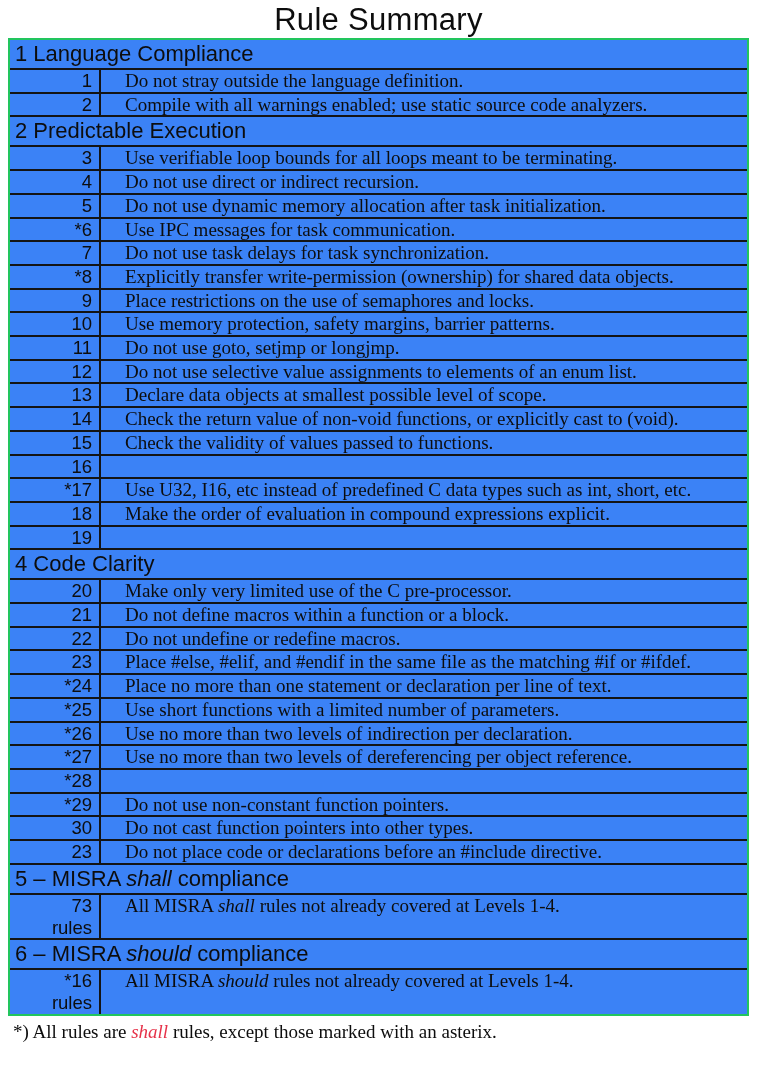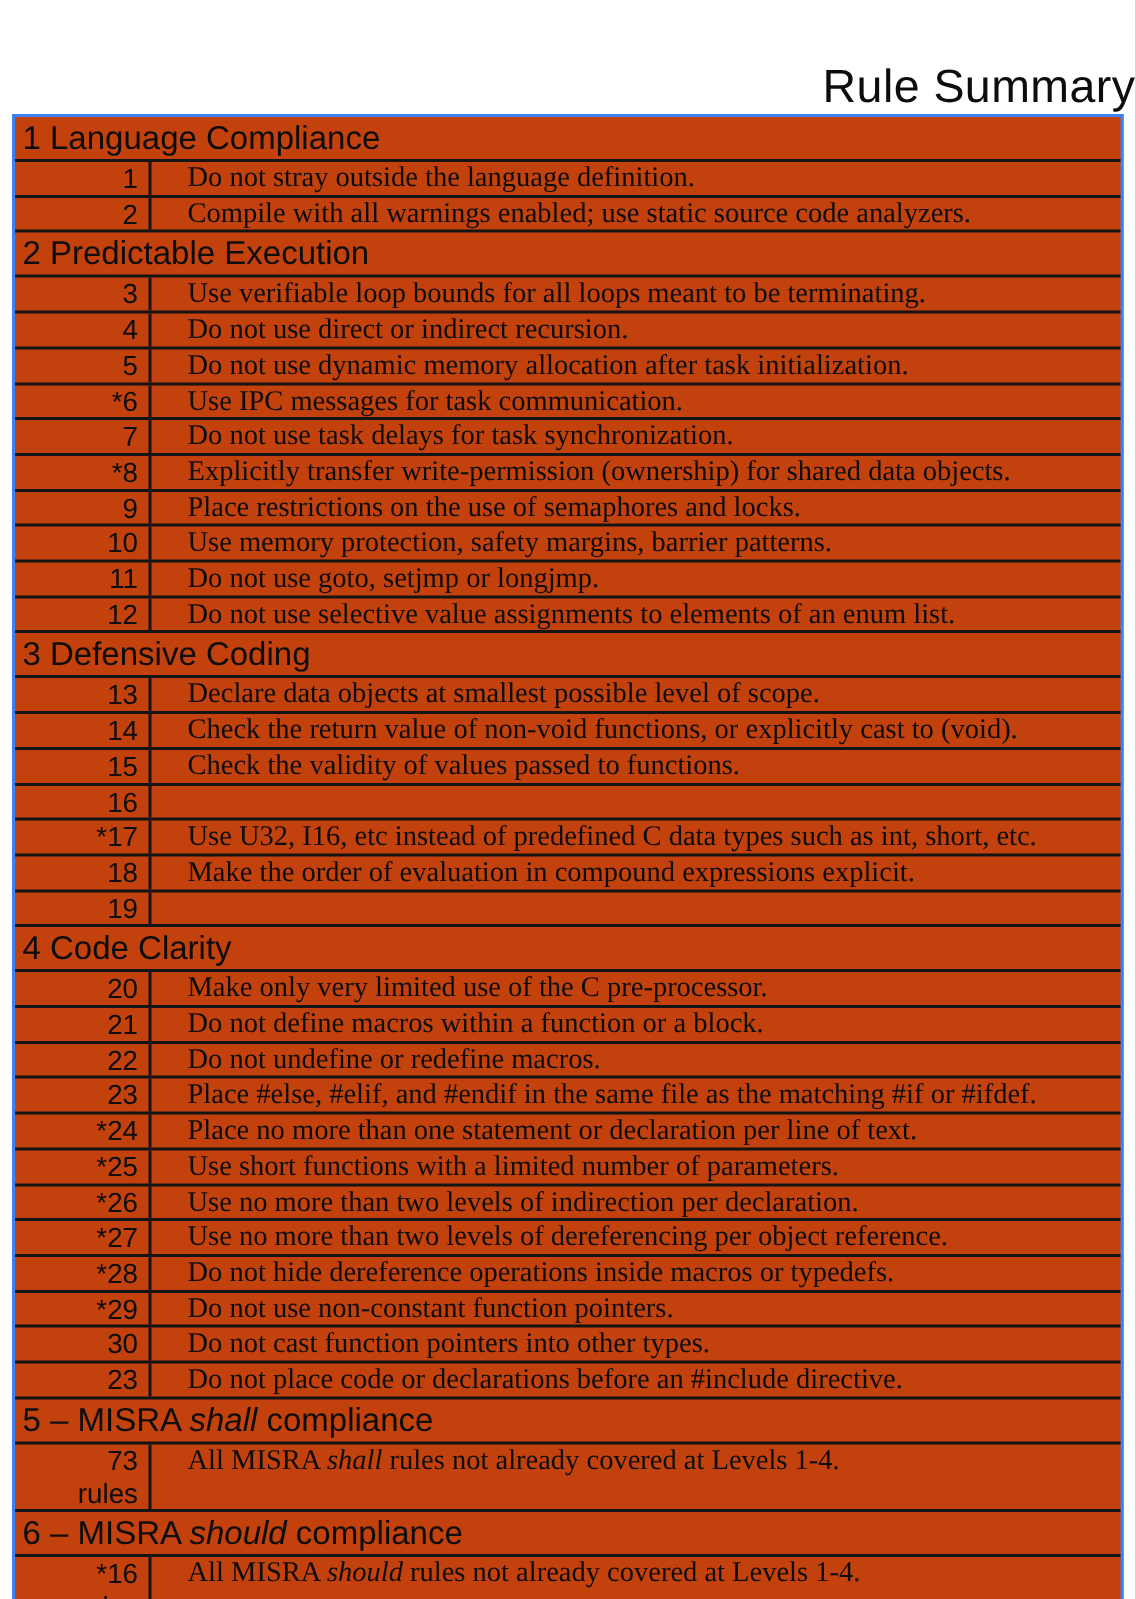--- a/index.html
+++ b/index.html
@@ -9,34 +9,33 @@
   }
   body {
     width: 757px;
     height: 1066px;
     overflow: hidden;
     color: #0d0d0d;
     font-family: "Liberation Sans", sans-serif;
     -webkit-font-smoothing: antialiased;
   }
   .title {
-    text-align: right;
+    text-align: center;
     font-size: 31px;
     line-height: 34px;
     padding-top: 3px;
     height: 35px;
     letter-spacing: 0.3px;
-    margin-top: 38px;
   }
   .rtable {
     margin-left: 8px;
     width: 741px;
-    border: 2px solid #3b82f6;
+    border: 2px solid #22c55e;
     box-sizing: border-box;
-    background: #c2410c;
+    background: #3b82f6;
   }
   .sec-row {
     font-size: 22px;
     line-height: 26px;
     padding: 1px 4px 1px 5px;
     border-top: 2px solid #141414;
   }
   .sec-row:first-child {
     border-top: none;
   }
@@ -120,21 +119,20 @@
       <div class="desc">Use memory protection, safety margins, barrier patterns.</div>
     </div>
     <div class="rule-row">
       <div class="num">11</div>
       <div class="desc">Do not use goto, setjmp or longjmp.</div>
     </div>
     <div class="rule-row">
       <div class="num">12</div>
       <div class="desc">Do not use selective value assignments to elements of an enum list.</div>
     </div>
-    <div class="sec-row">3 Defensive Coding</div>
     <div class="rule-row">
       <div class="num">13</div>
       <div class="desc">Declare data objects at smallest possible level of scope.</div>
     </div>
     <div class="rule-row">
       <div class="num">14</div>
       <div class="desc">Check the return value of non-void functions, or explicitly cast to (void).</div>
     </div>
     <div class="rule-row">
       <div class="num">15</div>
@@ -182,21 +180,20 @@
     <div class="rule-row">
       <div class="num">*26</div>
       <div class="desc">Use no more than two levels of indirection per declaration.</div>
     </div>
     <div class="rule-row">
       <div class="num">*27</div>
       <div class="desc">Use no more than two levels of dereferencing per object reference.</div>
     </div>
     <div class="rule-row">
       <div class="num">*28</div>
-      <div class="desc">Do not hide dereference operations inside macros or typedefs.</div>
     </div>
     <div class="rule-row">
       <div class="num">*29</div>
       <div class="desc">Do not use non-constant function pointers.</div>
     </div>
     <div class="rule-row">
       <div class="num">30</div>
       <div class="desc">Do not cast function pointers into other types.</div>
     </div>
     <div class="rule-row">

